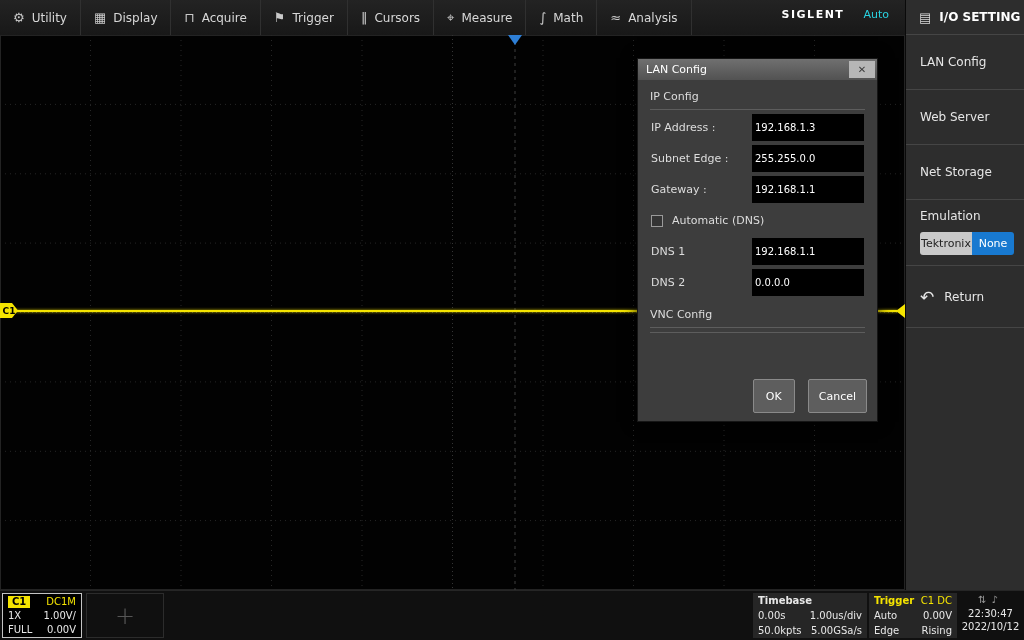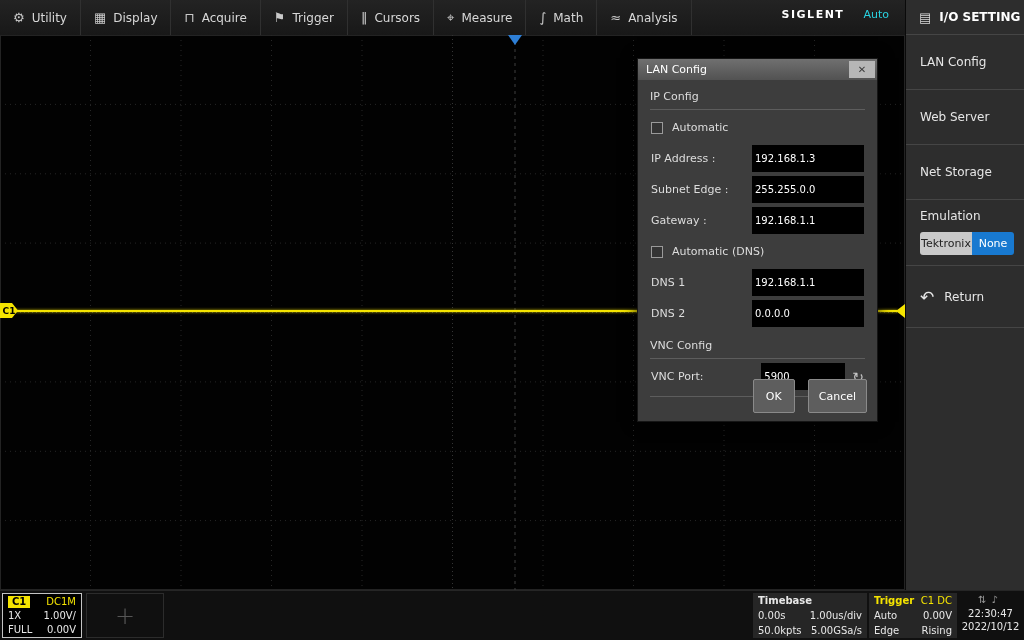--- a/index.html
+++ b/index.html
@@ -188,24 +188,20 @@
   </div>
 
   <div class="dialog">
     <div class="dlg-title">
       <span>LAN Config</span>
       <span class="dlg-close">✕</span>
     </div>
 
     <div class="dlg-section">IP Config</div>
 
-    <div class="dlg-row">
-      <span class="cb"></span>
-      <span>Automatic</span>
-    </div>
 
     <div class="dlg-row">
       <span class="fld-label">IP Address :</span>
       <span class="right-group">
         <input class="dlg-input" readonly="" value="192.168.1.3" style="">
       </span>
     </div>
 
     <div class="dlg-row">
       <span class="fld-label">Subnet Edge :</span>
@@ -235,27 +231,20 @@
 
     <div class="dlg-row">
       <span class="fld-label">DNS 2</span>
       <span class="right-group">
         <input class="dlg-input" readonly="" value="0.0.0.0" style="">
       </span>
     </div>
 
     <div class="dlg-section">VNC Config</div>
 
-    <div class="dlg-row">
-      <span class="fld-label">VNC Port:</span>
-      <span class="right-group">
-        <input class="dlg-input vnc-input" readonly="" value="5900" style="">
-        <span class="refresh">↻</span>
-      </span>
-    </div>
 
     <div class="dlg-div"></div>
 
     <div class="dlg-buttons">
       <div class="dlg-btn">OK</div>
       <div class="dlg-btn">Cancel</div>
     </div>
   </div>
 
   <div class="bottombar">

